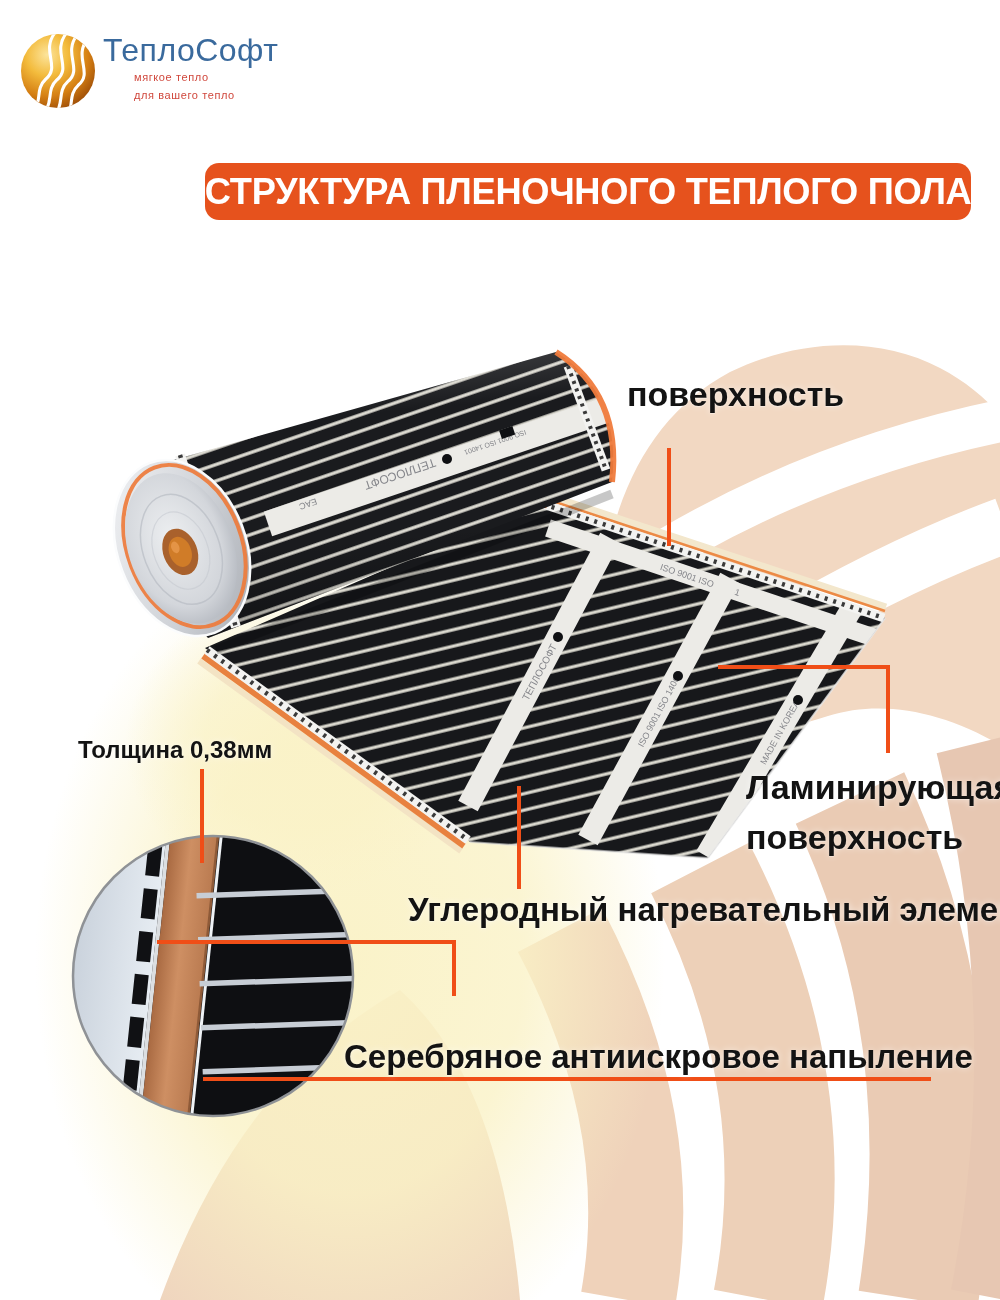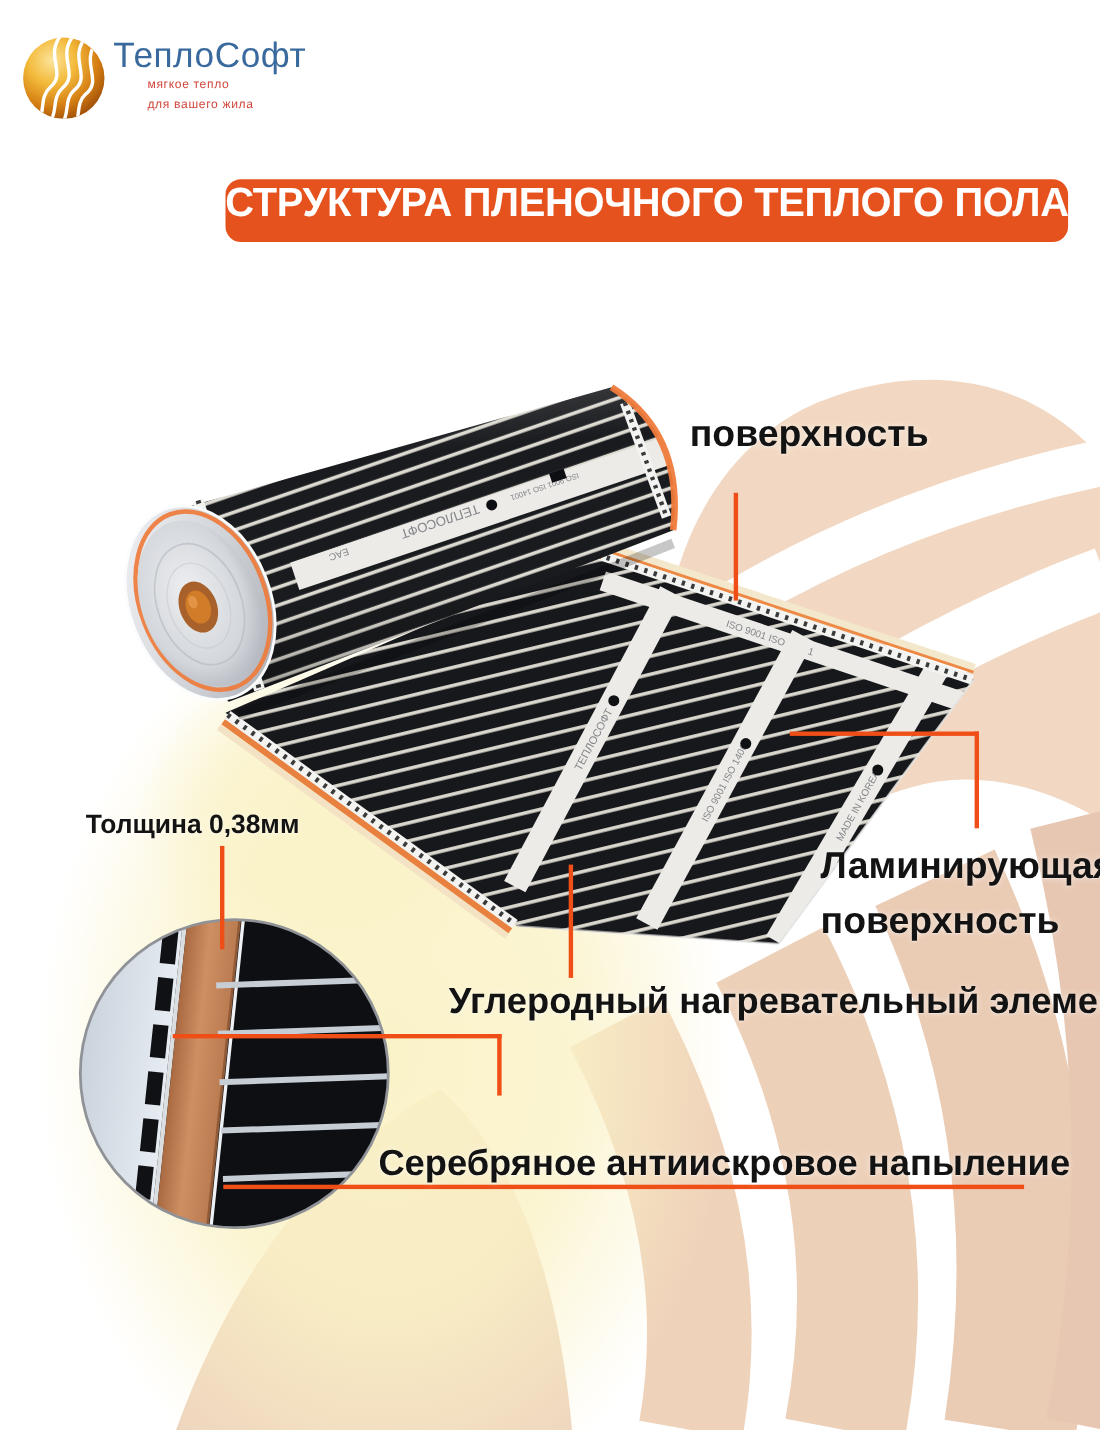--- a/index.html
+++ b/index.html
@@ -12,21 +12,21 @@
   .logo-wrap{position:absolute;left:20px;top:28px;width:300px;height:90px;}
   .logo-sphere{position:absolute;left:0;top:2px;}
   .logo-brand{position:absolute;left:83px;top:4px;font-size:32px;font-weight:400;
               color:#3A6A9D;letter-spacing:.5px;}
   .logo-tag{position:absolute;left:85px;color:#D0473C;font-size:11px;font-weight:400;
             letter-spacing:.6px;line-height:18px;margin-left:29px;}
   .logo-tag1{top:40px;} .logo-tag2{top:58px;}
 
   
   .banner{position:absolute;left:205px;top:163px;width:766px;height:57px;background:#E6521D;
-          border-radius:14px;display:flex;align-items:flex-start;justify-content:center;}
+          border-radius:14px;display:flex;align-items:center;justify-content:center;}
   .banner span{color:#fff;font-size:37px;font-weight:700;letter-spacing:-.3px;
                transform:scaleX(.98);white-space:nowrap;}
 
   
   .callout{position:absolute;color:#131313;font-weight:700;white-space:nowrap;
            text-shadow:0 0 7px rgba(255,255,255,.6),0 1px 0 rgba(255,255,255,.35);}
   .co-main{left:627px;top:372px;font-size:34px;line-height:45px;}
   .co-thick{left:78px;top:736px;font-size:24px;}
   .co-lam{left:746px;top:762px;font-size:34px;line-height:50px;}
   .co-carbon{left:408px;top:891px;width:580px;font-size:33px;text-align:right;}
@@ -227,21 +227,21 @@
       <circle cx="38" cy="41" r="37" fill="url(#gold)"></circle>
       <g clip-path="url(#sphClip)" transform="rotate(14 38 41)" fill="none" stroke="#FFFFFF" stroke-width="3.1" stroke-linecap="round">
         <path d="M26 4 C16 26, 40 36, 28 52 C20 64, 30 74, 24 84"></path>
         <path d="M37 2 C27 24, 51 34, 39 50 C31 62, 41 72, 35 84"></path>
         <path d="M48 1 C38 23, 62 33, 50 49 C42 61, 52 71, 46 84"></path>
         <path d="M59 2 C49 24, 73 34, 61 50 C53 62, 63 72, 57 84"></path>
       </g>
     </svg>
     <div class="logo-brand">ТеплоСофт</div>
     <div class="logo-tag logo-tag1">мягкое тепло</div>
-    <div class="logo-tag logo-tag2">для вашего жила</div>
+    <div class="logo-tag logo-tag2">для вашего тепло</div>
   </div>
 
   <div class="banner">
     <span>СТРУКТУРА ПЛЕНОЧНОГО ТЕПЛОГО ПОЛА</span>
   </div>
 
   <div class="conn cn-main"></div>
   <div class="conn cn-lam-h"></div>
   <div class="conn cn-lam-v"></div>
   <div class="conn cn-thick"></div>

